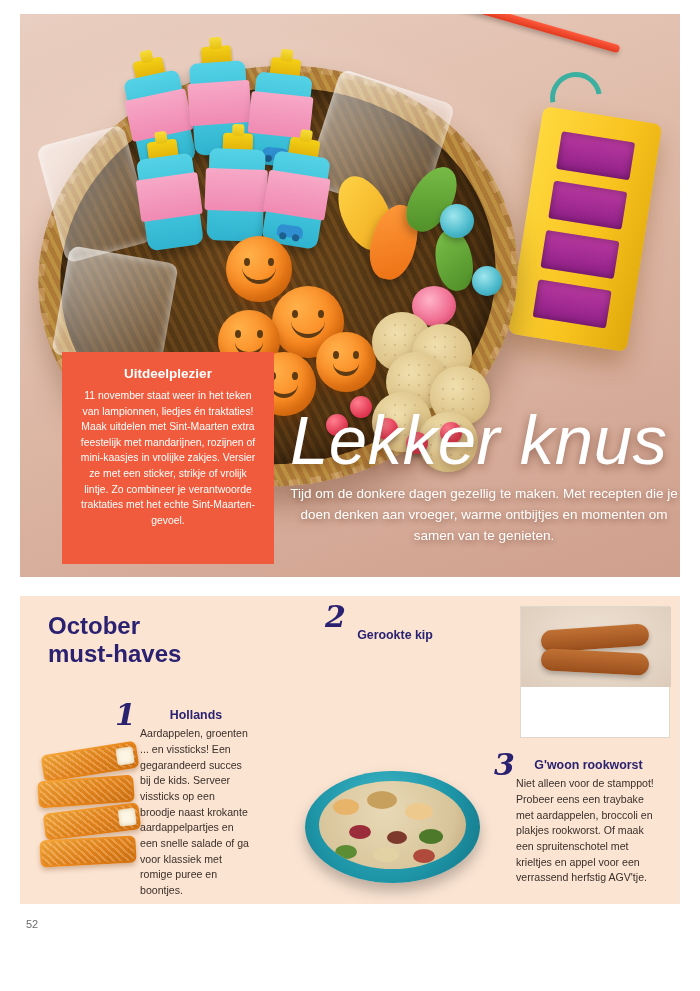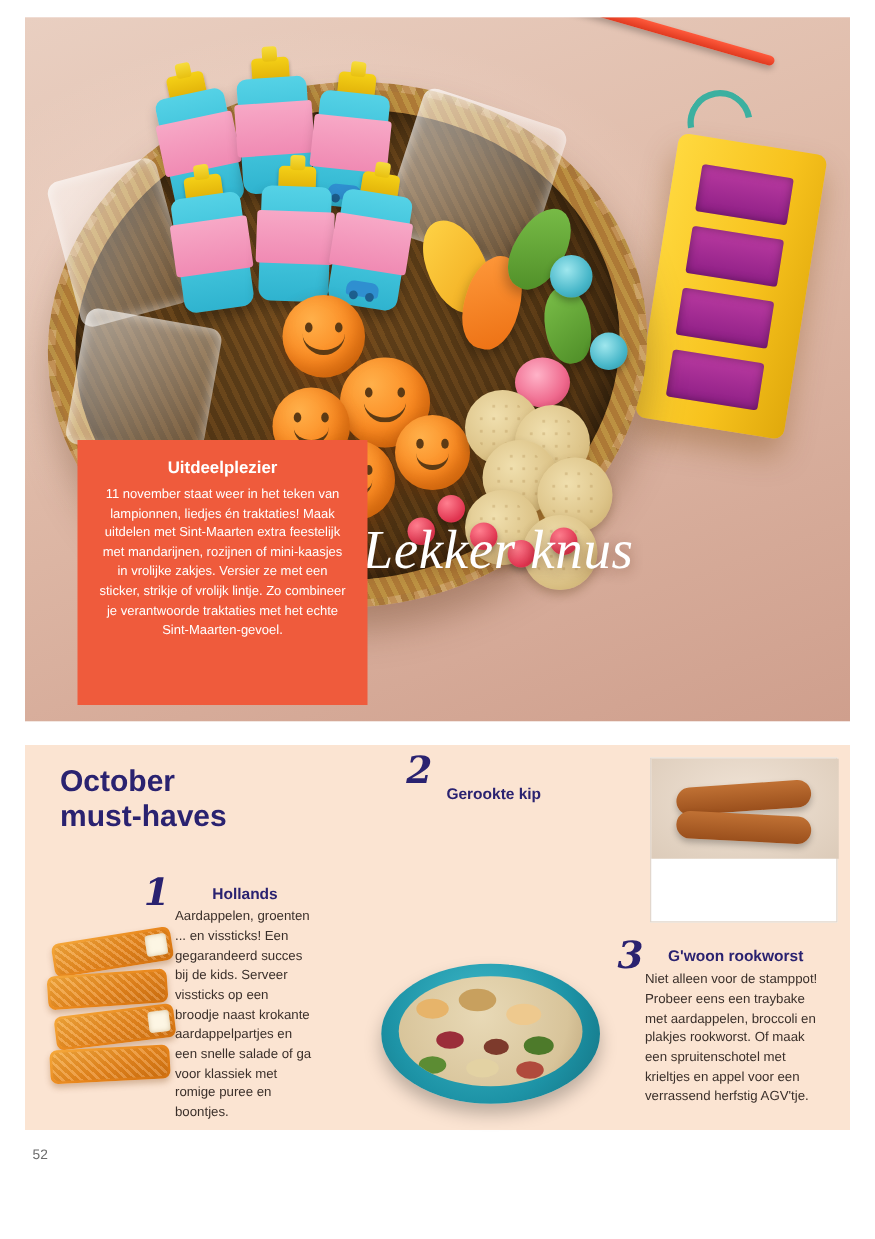--- a/index.html
+++ b/index.html
@@ -177,46 +177,46 @@
   .lantern .win {
     position:absolute; left: 22px; width: 74px; height: 38px;
     background: linear-gradient(#b93aa0,#8e1f86);
     border-radius: 3px;
     box-shadow: inset 0 0 8px rgba(0,0,0,.35);
   }
 
   
   .hero-title {
     position: absolute;
-    left: 270px; top: 404px;
+    left: 270px; top: 392px;
     width: 390px;
     color: #ffffff;
-    font-family: Liberation Serif, serif;
+    font-family: Liberation Sans, sans-serif;
     font-style: italic;
-    font-size: 44px;
+    font-size: 69px;
     line-height: 1;
     text-shadow: 0 3px 10px rgba(80,30,10,.45);
     letter-spacing: .5px;
   }
   .hero-sub {
     position:absolute;
     left: 268px; top: 470px;
     width: 392px;
     color:#ffffff;
     text-align: center;
     font-size: 13.5px;
     line-height: 1.55;
     text-shadow: 0 2px 6px rgba(80,30,10,.45);
   }
 
   
   .callout {
     position: absolute;
     left: 42px; top: 338px;
-    width: 232px; height: 212px;
+    width: 212px; height: 212px;
     background: #ef5b3c;
     color: #ffffff;
     padding: 14px 16px 12px;
     text-align: center;
   }
   .callout h3 {
     font-size: 13.5px; font-weight: bold; margin-bottom: 7px;
   }
   .callout p { font-size: 10.4px; line-height: 1.5; }
 
@@ -433,20 +433,21 @@
     <div class="cracker" style="left:352px; top:378px;"></div>
     <div class="cracker" style="left:398px; top:398px;"></div>
 
     <div class="berry" style="left:330px; top:382px;"></div>
     <div class="berry" style="left:356px; top:404px;"></div>
     <div class="berry" style="left:386px; top:418px;"></div>
     <div class="berry" style="left:420px; top:408px;"></div>
     <div class="berry" style="left:306px; top:400px;"></div>
 
     <div class="hero-title">Lekker knus</div>
+    <div class="hero-sub">Tijd om de donkere dagen gezellig te maken. Met recepten die je doen denken aan vroeger, warme ontbijtjes en momenten om samen van te genieten.</div>
 
     <div class="callout">
       <h3>Uitdeelplezier</h3>
       <p>11 november staat weer in het teken van lampionnen, liedjes én traktaties! Maak uitdelen met Sint-Maarten extra feestelijk met mandarijnen, rozijnen of mini-kaasjes in vrolijke zakjes. Versier ze met een sticker, strikje of vrolijk lintje. Zo combineer je verantwoorde traktaties met het echte Sint-Maarten-gevoel.</p>
     </div>
   </div>
 
   <div class="musthaves">
 
     <div class="mh-title">

